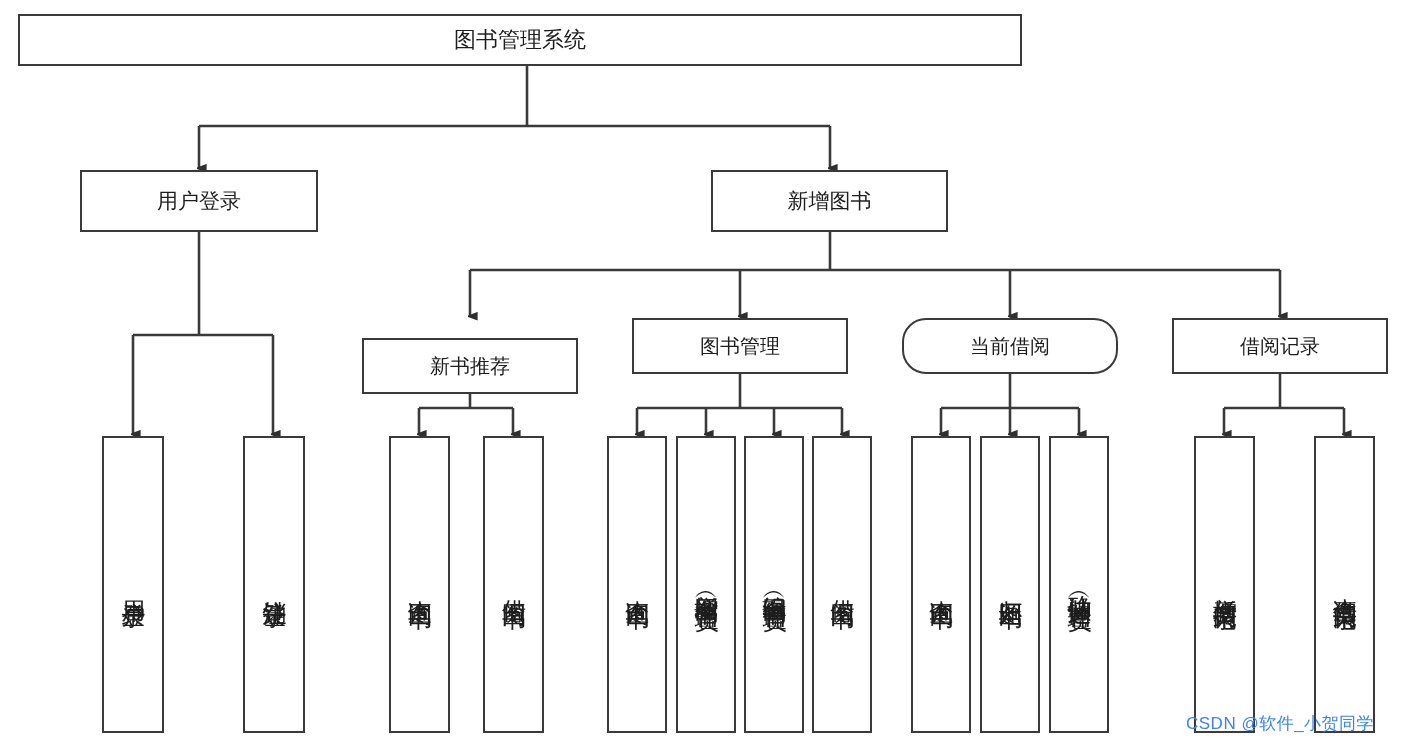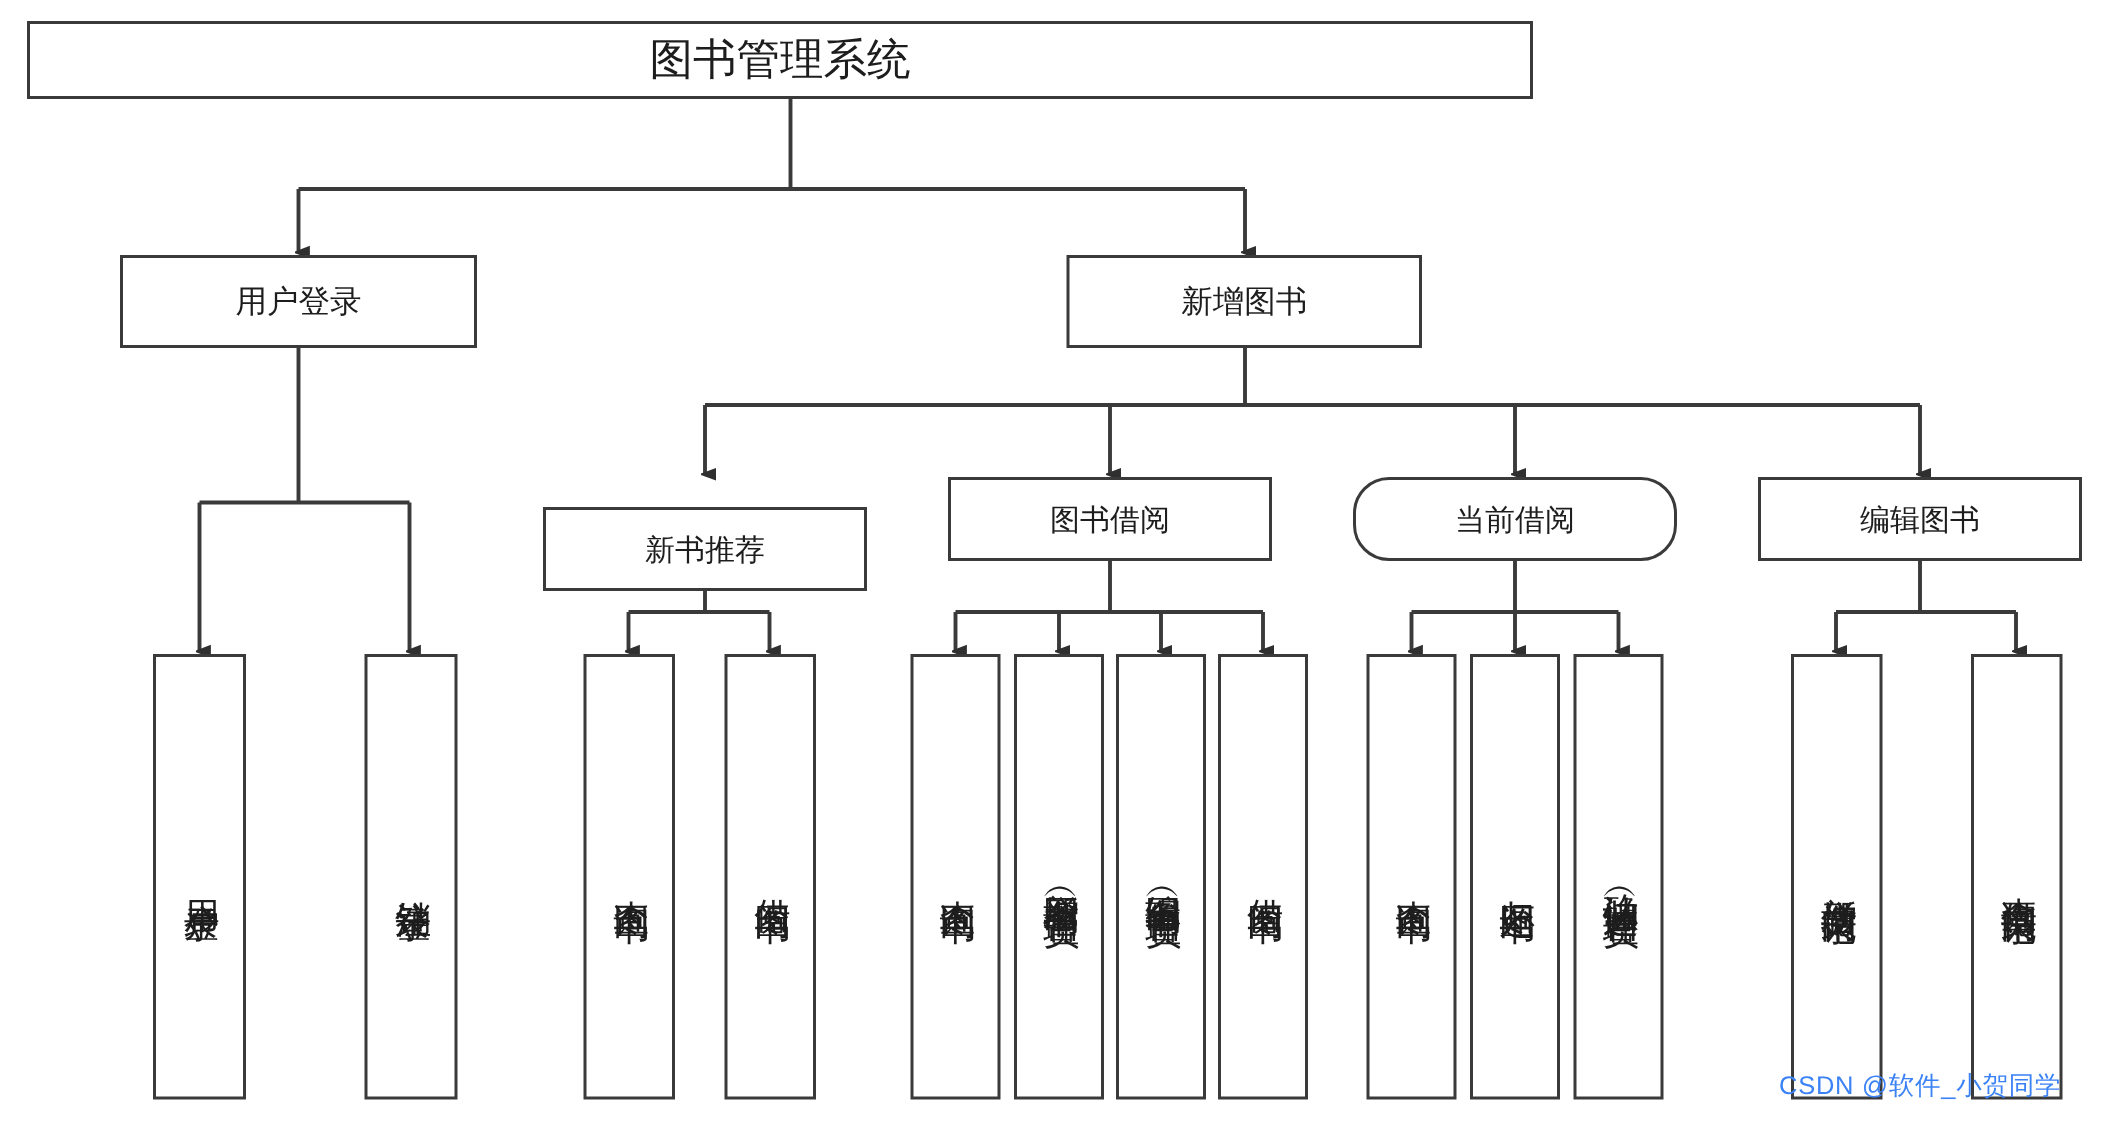--- a/index.html
+++ b/index.html
@@ -15,21 +15,21 @@
   .node{
     position:absolute;
     box-sizing:border-box;
     background:#ffffff;
     border:2px solid #3a3a3a;
     display:flex;
     align-items:center;
     justify-content:center;
     color:#1d1d1d;
   }
-  .node.root{font-size:29px;}
+  .node.root{font-size:22px;}
   .node.lvl2{font-size:21px;}
   .node.lvl3{font-size:20px;}
 
   .leaf{
     position:absolute;
     box-sizing:border-box;
     background:#ffffff;
     border:2px solid #3a3a3a;
     display:flex;
     align-items:center;
@@ -120,27 +120,27 @@
     <span>用户登录</span>
   </div>
   <div class="node lvl2" style="left:711px;top:170px;width:237px;height:62px;">
     <span>新增图书</span>
   </div>
 
   <div class="node lvl3" style="left:362px;top:318px;width:216px;height:56px;margin-top:20px;">
     <span>新书推荐</span>
   </div>
   <div class="node lvl3" style="left:632px;top:318px;width:216px;height:56px;">
-    <span>图书借阅</span>
+    <span>图书管理</span>
   </div>
   <div class="node lvl3" style="left:902px;top:318px;width:216px;height:56px;border-radius:24px;">
     <span>当前借阅</span>
   </div>
   <div class="node lvl3" style="left:1172px;top:318px;width:216px;height:56px;">
-    <span>编辑图书</span>
+    <span>借阅记录</span>
   </div>
 
   <div class="leaf" style="left:102px;top:436px;width:62px;height:297px;">
     <span class="vtext">用户登录</span>
   </div>
   <div class="leaf" style="left:243px;top:436px;width:62px;height:297px;">
     <span class="vtext">注销登录</span>
   </div>
 
   <div class="leaf" style="left:389px;top:436px;width:61px;height:297px;">

